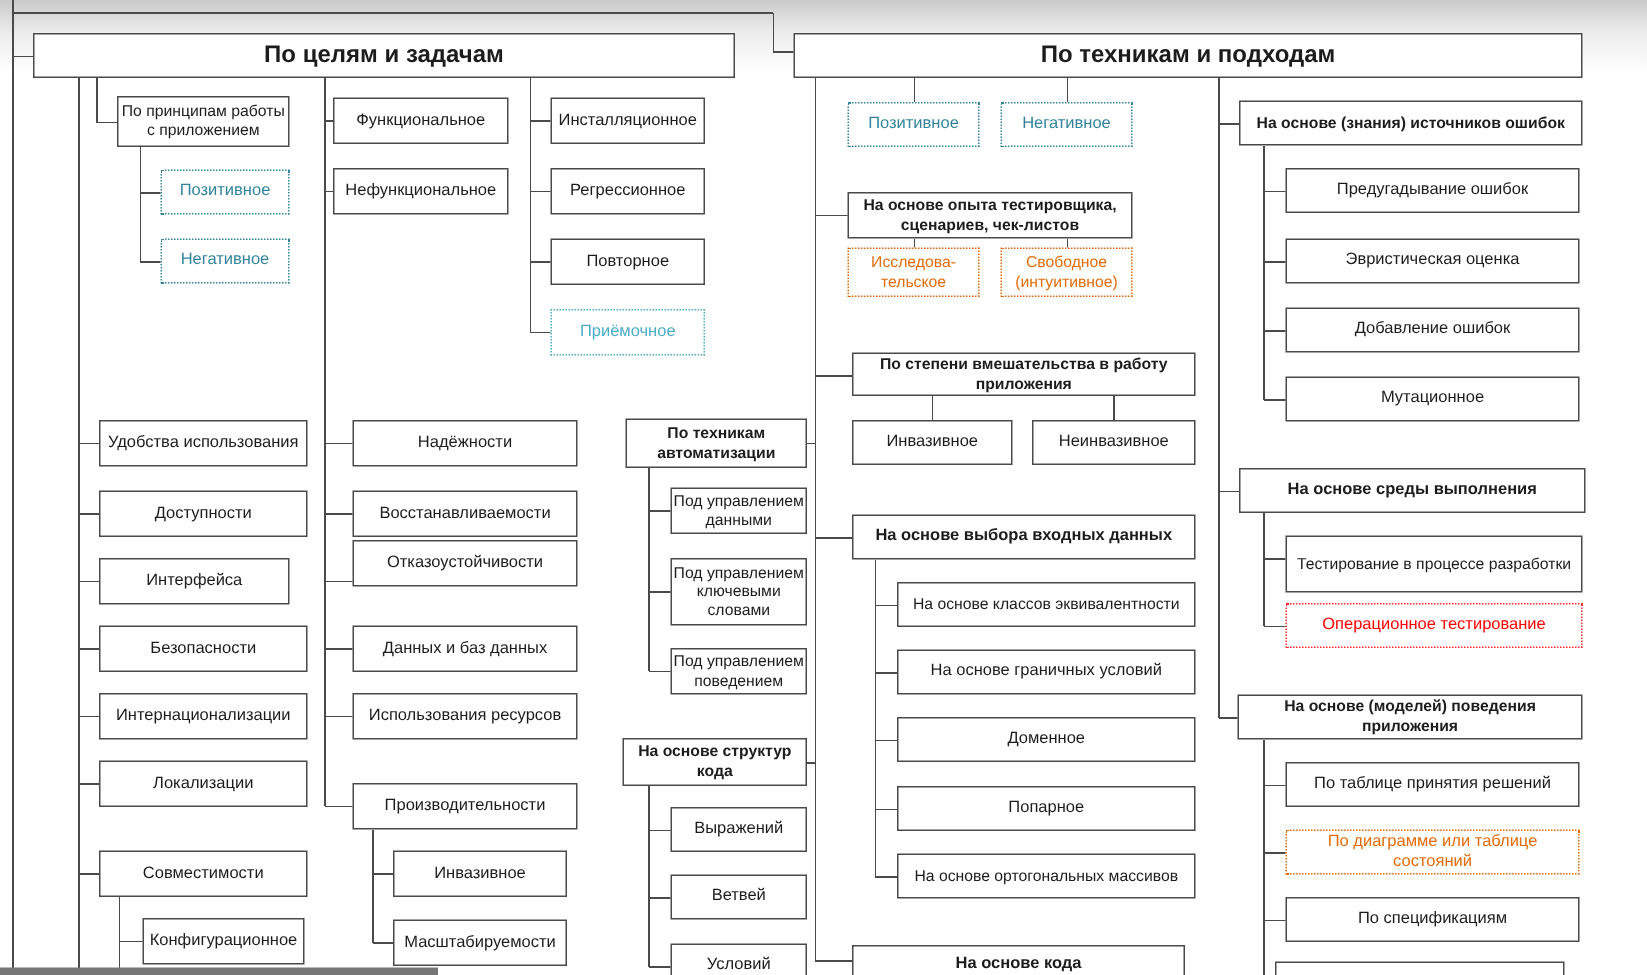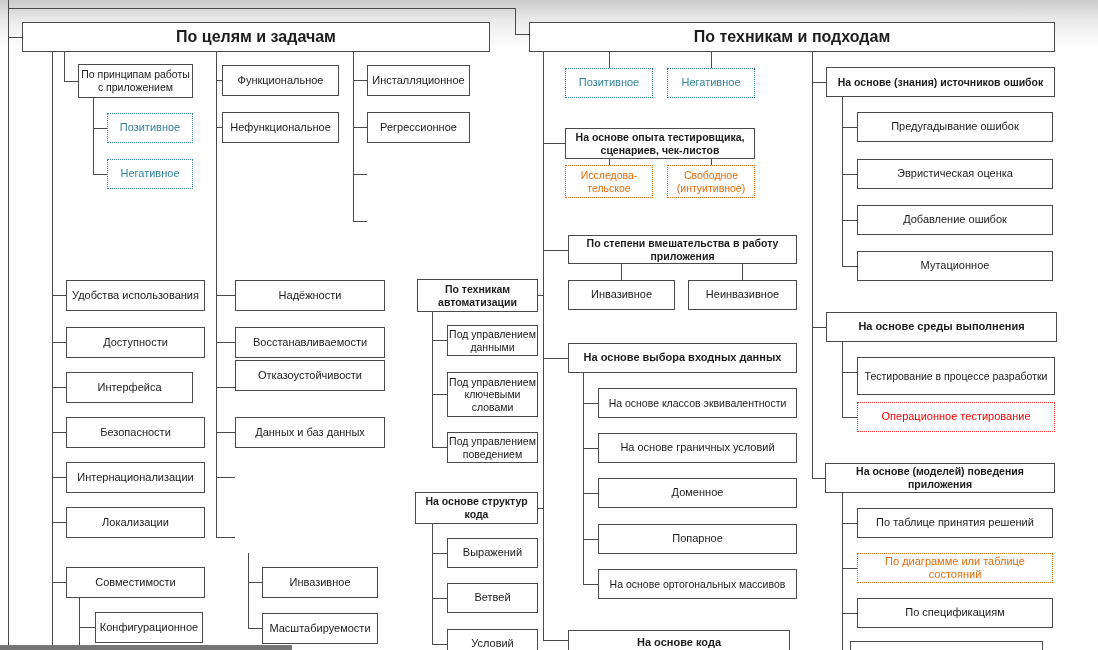--- a/index.html
+++ b/index.html
@@ -62,32 +62,36 @@
 
   <div class="node h12" style="left:22px;top:22px;width:468px;height:30px">По целям и задачам</div>
   <div class="node sm" style="left:78px;top:64px;width:115px;height:34px">По принципам работы
 с приложением</div>
   <div class="node teal" style="left:107px;top:113px;width:86px;height:30px">Позитивное</div>
   <div class="node teal" style="left:107px;top:159px;width:86px;height:30px">Негативное</div>
   <div class="node" style="left:222px;top:65px;width:117px;height:31px">Функциональное</div>
   <div class="node" style="left:222px;top:112px;width:117px;height:31px">Нефункциональное</div>
   <div class="node" style="left:367px;top:65px;width:103px;height:31px">Инсталляционное</div>
   <div class="node" style="left:367px;top:112px;width:103px;height:31px">Регрессионное</div>
+  <div class="node" style="left:367px;top:159px;width:103px;height:31px">Повторное</div>
+  <div class="node cyan" style="left:367px;top:206px;width:103px;height:31px">Приёмочное</div>
   <div class="node" style="left:66px;top:280px;width:139px;height:31px">Удобства использования</div>
   <div class="node" style="left:66px;top:327px;width:139px;height:31px">Доступности</div>
   <div class="node" style="left:66px;top:372px;width:127px;height:31px">Интерфейса</div>
   <div class="node" style="left:66px;top:417px;width:139px;height:31px">Безопасности</div>
   <div class="node" style="left:66px;top:462px;width:139px;height:31px">Интернационализации</div>
   <div class="node" style="left:66px;top:507px;width:139px;height:31px">Локализации</div>
   <div class="node" style="left:66px;top:567px;width:139px;height:31px">Совместимости</div>
   <div class="node" style="left:95px;top:612px;width:108px;height:31px">Конфигурационное</div>
   <div class="node" style="left:235px;top:280px;width:150px;height:31px">Надёжности</div>
   <div class="node" style="left:235px;top:327px;width:150px;height:31px">Восстанавливаемости</div>
   <div class="node" style="left:235px;top:360px;width:150px;height:31px">Отказоустойчивости</div>
   <div class="node" style="left:235px;top:417px;width:150px;height:31px">Данных и баз данных</div>
+  <div class="node" style="left:235px;top:462px;width:150px;height:31px">Использования ресурсов</div>
+  <div class="node" style="left:235px;top:522px;width:150px;height:31px">Производительности</div>
   <div class="node" style="left:262px;top:567px;width:116px;height:31px">Инвазивное</div>
   <div class="node" style="left:262px;top:613px;width:116px;height:31px">Масштабируемости</div>
   <div class="node sm hdr" style="left:417px;top:279px;width:121px;height:33px">По техникам
 автоматизации</div>
   <div class="node sm" style="left:447px;top:325px;width:91px;height:31px">Под управлением
 данными</div>
   <div class="node sm" style="left:447px;top:372px;width:91px;height:45px">Под управлением
 ключевыми
 словами</div>
   <div class="node sm" style="left:447px;top:432px;width:91px;height:31px">Под управлением

